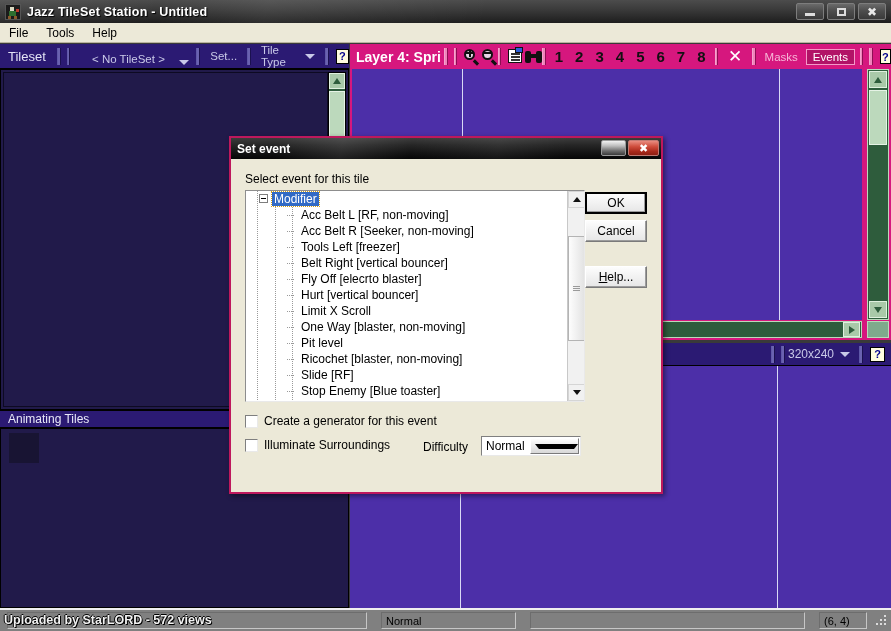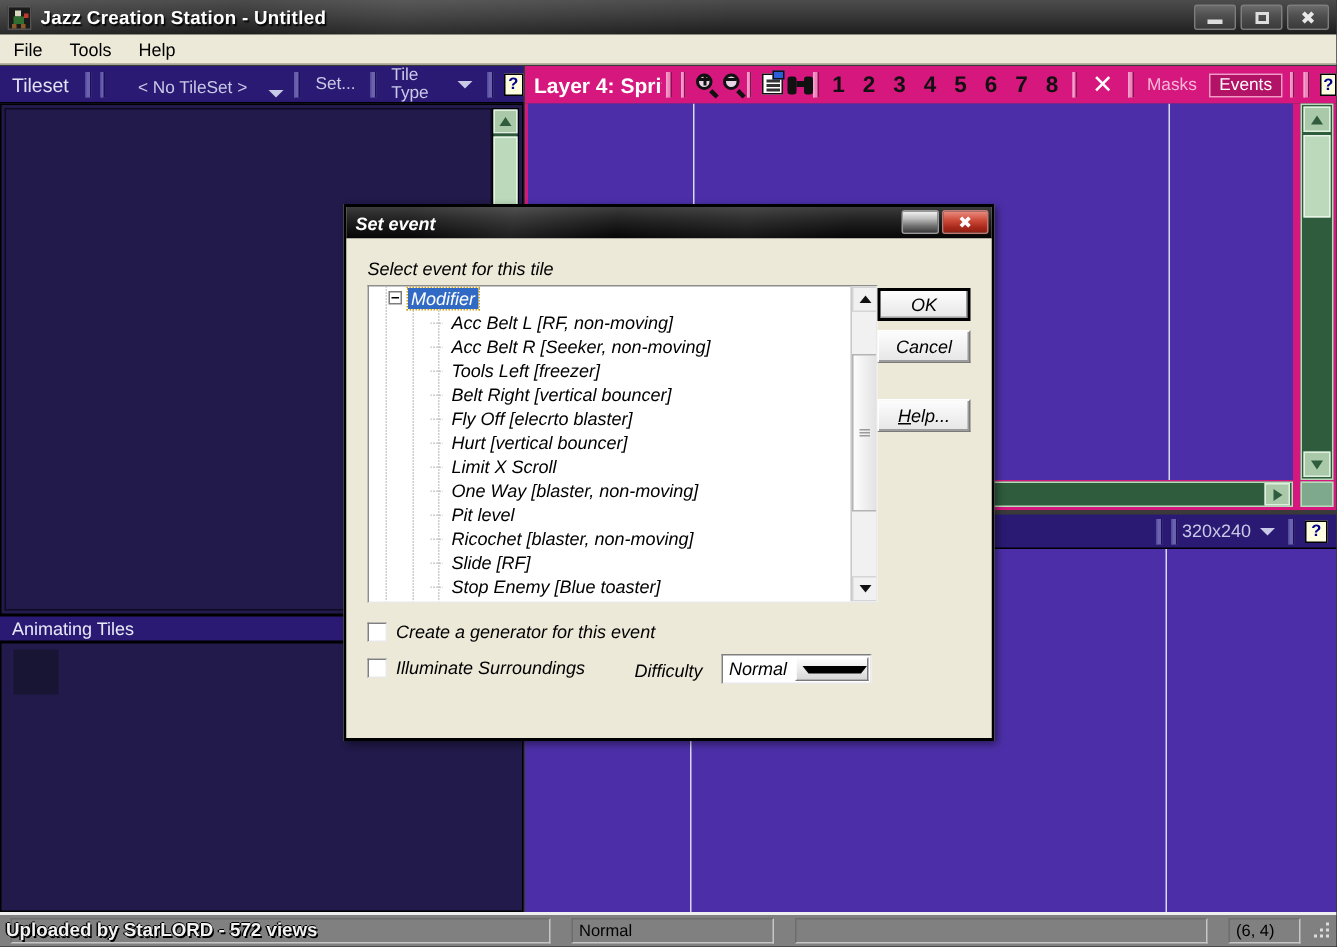--- a/index.html
+++ b/index.html
@@ -208,23 +208,22 @@
     position:absolute;left:0;top:608px;width:891px;height:23px;
     color:#f2f2f2;font-size:12.5px;font-weight:bold;
     display:flex;align-items:center;padding-left:4px;box-sizing:border-box;
     text-shadow:1px 1px 0 #000, -1px 0 0 #000, 0 -1px 0 #000;
     pointer-events:none;
   }
 
   
   .dialog{
     position:absolute;left:229px;top:136px;width:434px;height:358px;
-    background:#ece9d8;border:2px solid #000000;box-sizing:border-box;
+    background:#ece9d8;border:2px solid #be185d;box-sizing:border-box;
     box-shadow:2px 2px 5px rgba(0,0,0,0.45);
-    font-style:italic;
   }
   .dlg-title{
     position:absolute;left:0;top:0;right:0;height:21px;
     background:linear-gradient(180deg,#3c3c3c 0%,#252525 35%,#131313 70%,#060606 100%);
     display:flex;align-items:center;
   }
   .dlg-title .sheen{
     position:absolute;left:0;top:0;right:0;height:21px;
     background:linear-gradient(100deg,rgba(255,255,255,0.0) 10%,rgba(255,255,255,0.10) 26%,rgba(255,255,255,0.0) 42%,rgba(255,255,255,0.06) 62%,rgba(255,255,255,0.0) 78%);
     pointer-events:none;
@@ -330,21 +329,21 @@
 
   <div class="titlebar">
     <div class="glossy"></div>
     <span class="app-icon">
       <i class="b1"></i>
         <i class="b2"></i>
         <i class="b3"></i>
         <i class="b4"></i>
         <i class="b5"></i>
     </span>
-    <span class="title-text">Jazz Creation Station - Untitled</span>
+    <span class="title-text">Jazz TileSet Station - Untitled</span>
     <div class="winbtns">
       <div class="winbtn">
           <span class="min"></span>
         </div>
       <div class="winbtn">
           <span class="max"></span>
         </div>
       <div class="winbtn">
           <span class="cls">✖</span>
         </div>

